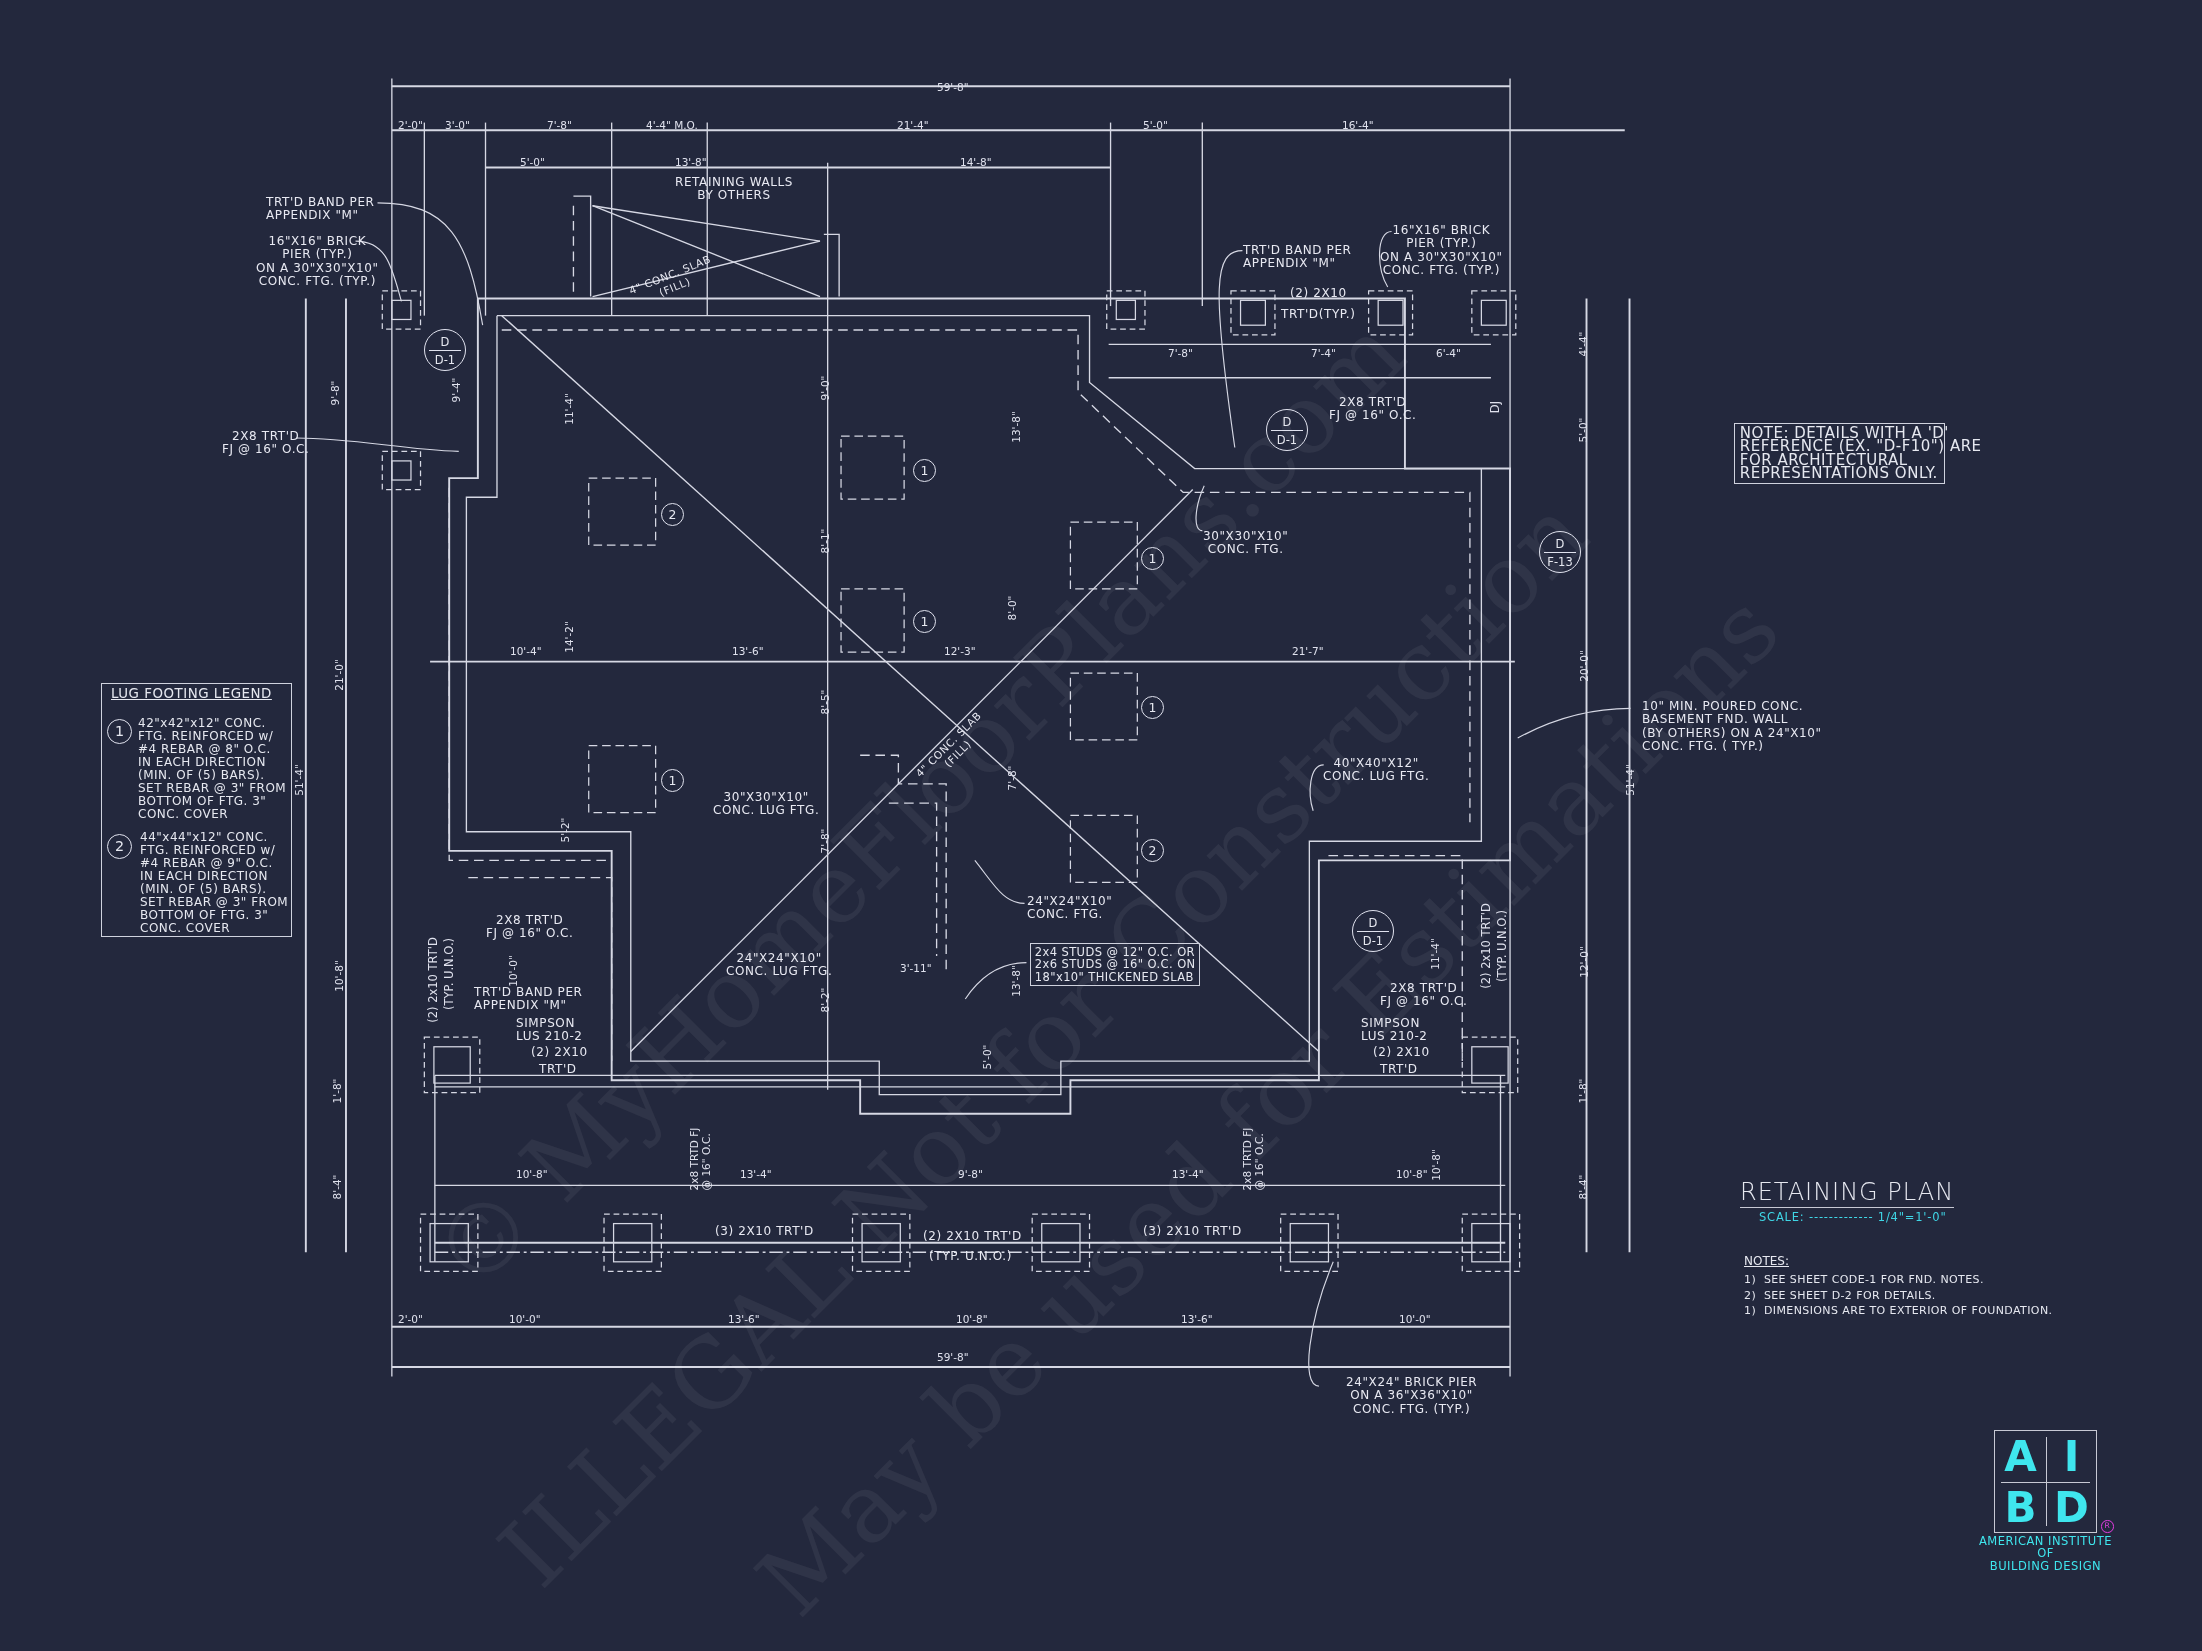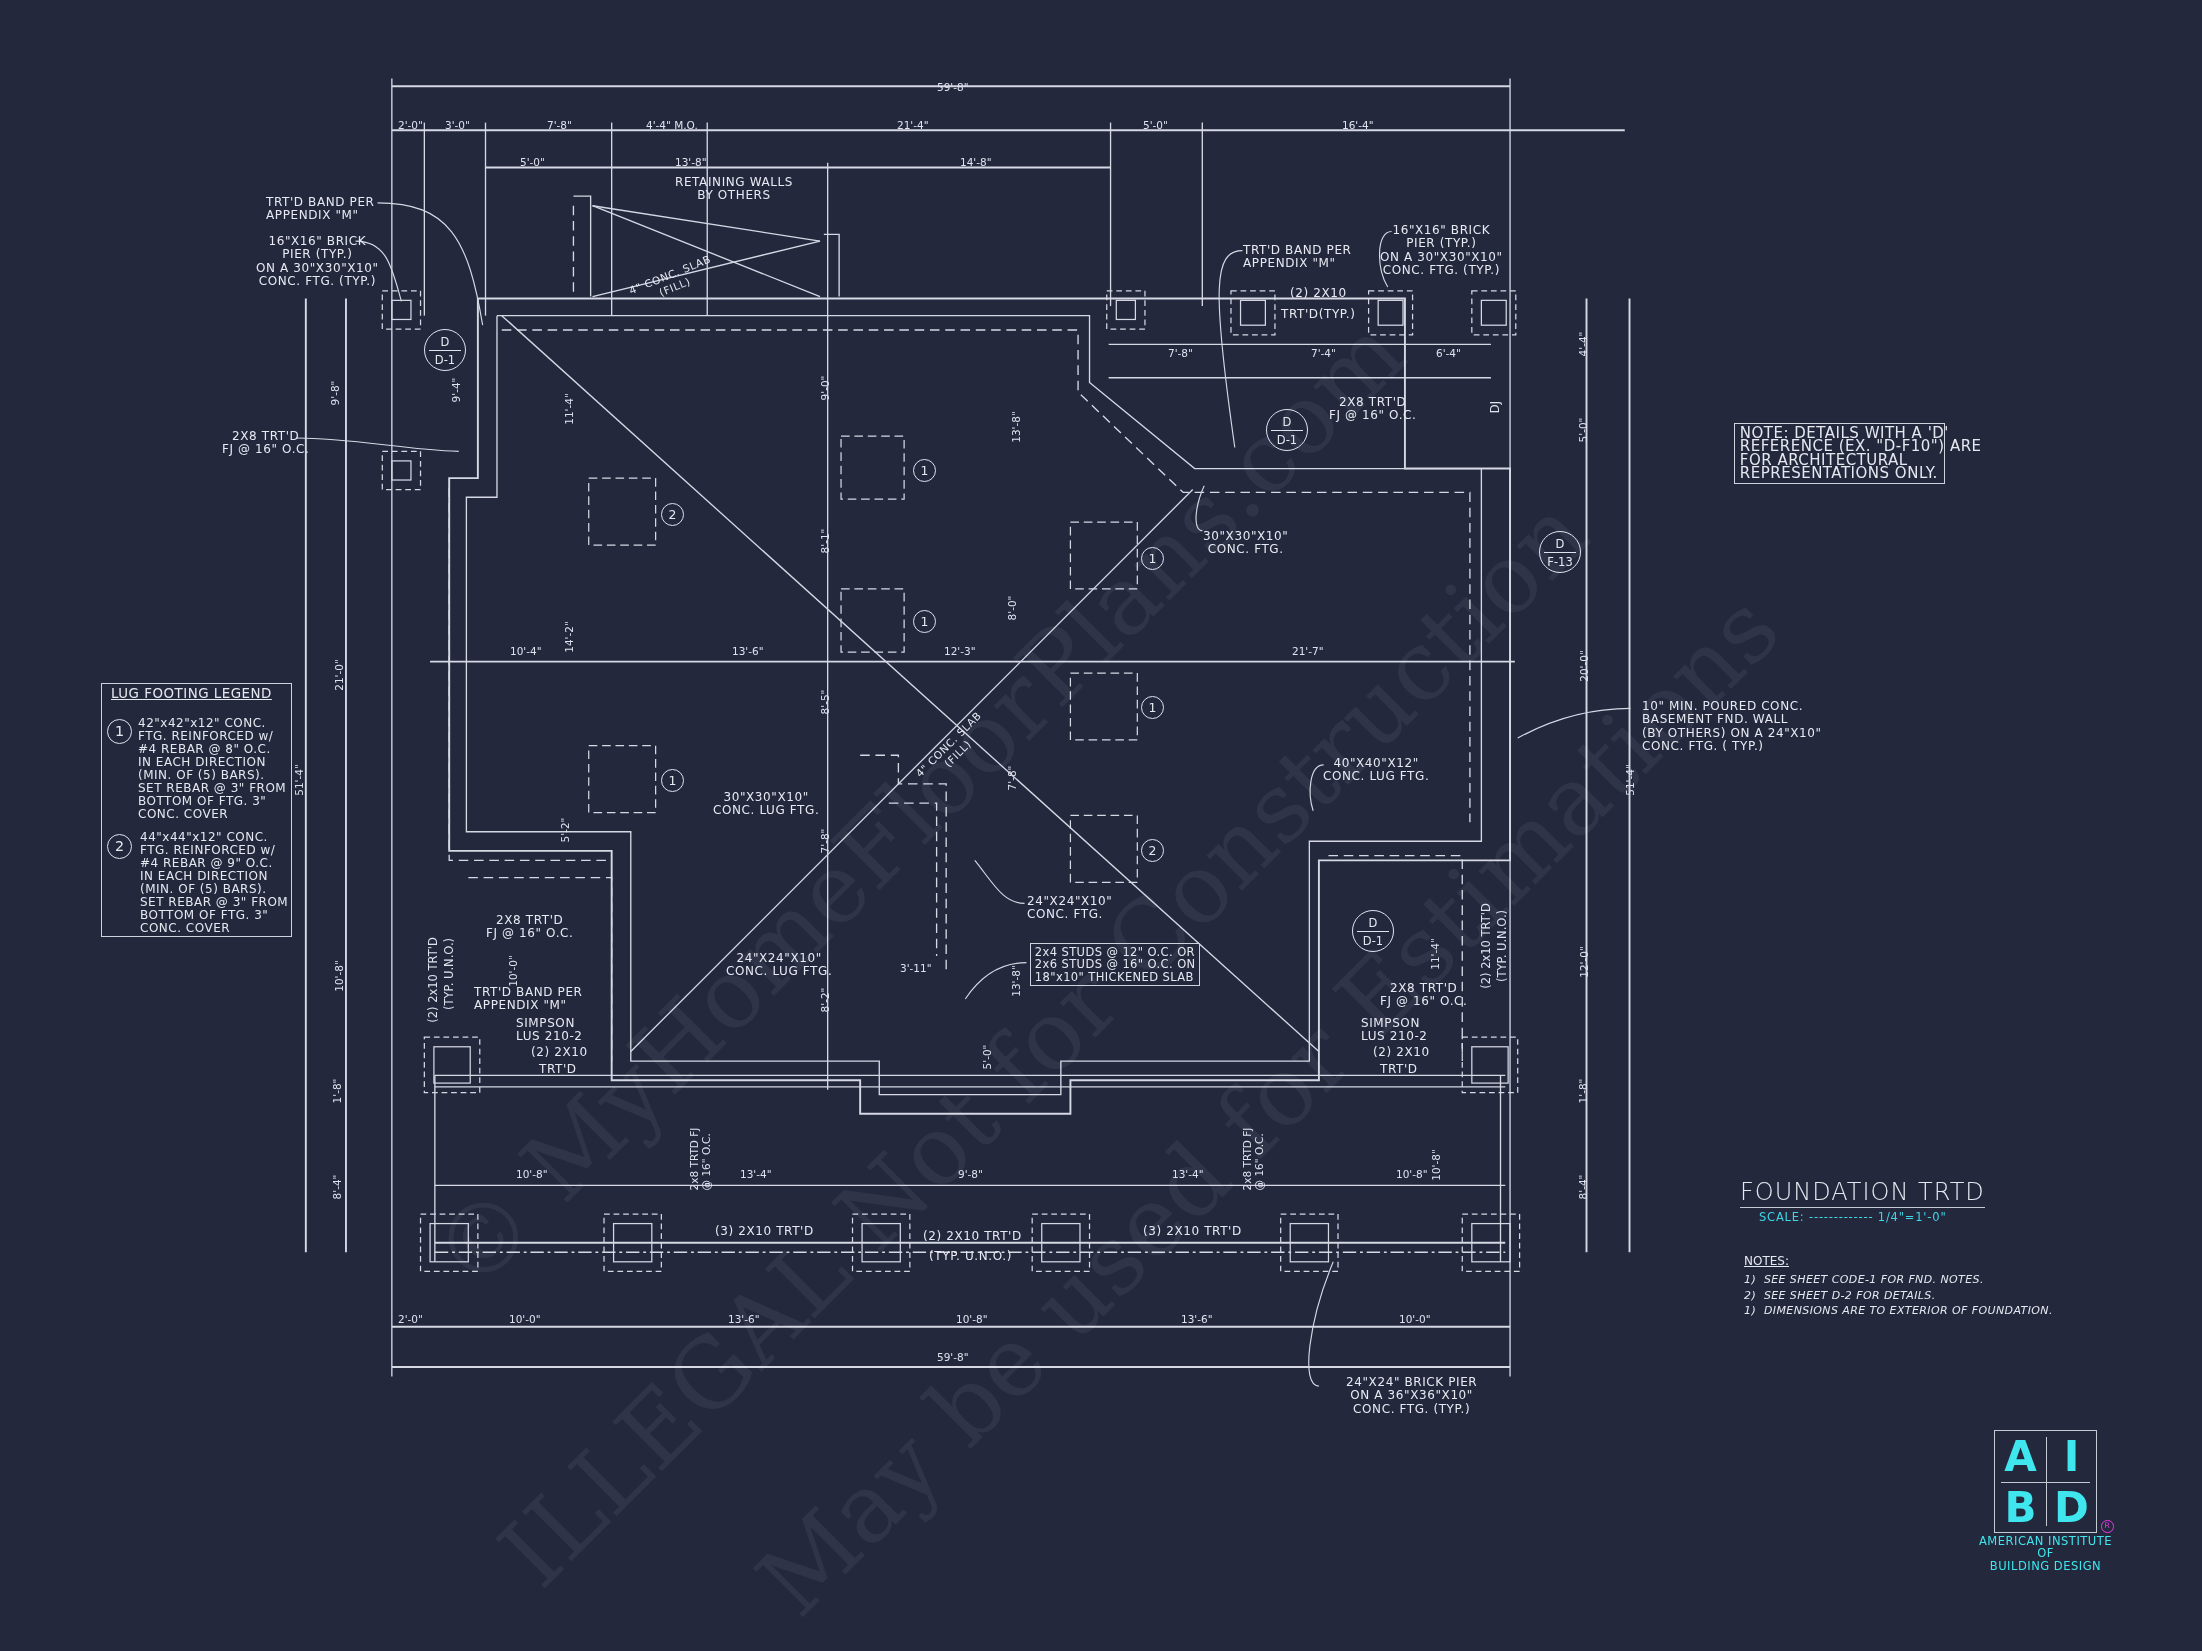--- a/index.html
+++ b/index.html
@@ -9,21 +9,21 @@
   .t { position:absolute; font-size:12px; line-height:13.4px; letter-spacing:0.6px; white-space:pre; color:#e8e9f2; text-transform:uppercase; }
   .dim { position:absolute; font-size:10.5px; color:#e0e2ee; white-space:nowrap; }
   .vdim { position:absolute; font-size:10.5px; color:#e0e2ee; white-space:nowrap; transform:rotate(-90deg); transform-origin:center; }
   .box { position:absolute; border:1.4px solid #cfd2de; }
   .legend-title { position:absolute; left:111px; top:686px; font-size:13.4px; text-decoration:underline; letter-spacing:0.5px; }
   .legend-num { position:absolute; width:23px; height:23px; border:1.4px solid #e0e2ee; border-radius:50%; text-align:center; line-height:23px; font-size:14.3px; }
   .legend-text { position:absolute; font-size:12px; line-height:13px; letter-spacing:0.5px; white-space:pre; }
   .title-main { position:absolute; left:1740px; top:1178px; font-size:24px; letter-spacing:1px; border-bottom:1.9px solid #c7c9d4; padding-bottom:1px; font-weight:300; }
   .scale { position:absolute; left:1759px; top:1210px; font-size:11.5px; color:#3fd6e6; letter-spacing:0.8px; white-space:pre; }
   .notes-h { position:absolute; left:1744px; top:1254px; font-size:12px; text-decoration:underline; }
-  .note { position:absolute; left:1744px; font-size:11px; white-space:pre; letter-spacing:0.4px;font-style:italic; }
+  .note { position:absolute; left:1744px; font-size:11px; white-space:pre; letter-spacing:0.4px; }
   .logo { position:absolute; left:1994px; top:1430px; width:101px; height:101px; border:1.4px solid #c7c9d4; }
   .logo .q { position:absolute; width:51px; height:51px; display:flex; align-items:center; justify-content:center;
              font-size:42px; font-weight:bold; color:#3fe6ee; font-family:"DejaVu Sans", sans-serif; }
   .logo .hline { position:absolute; left:5.7px; right:5.7px; top:51px; height:1px; background:#c7c9d4; }
   .logo .vline { position:absolute; top:5.7px; bottom:5.7px; left:51px; width:1px; background:#c7c9d4; }
   .logo-reg { position:absolute; left:2101px; top:1520px; width:10.5px; height:10.5px; border:1px solid #e23ee0; border-radius:50%;
               font-size:7.6px; color:#e23ee0; text-align:center; line-height:10.5px; }
   .logo-name { position:absolute; left:1969px; top:1535px; width:153px; text-align:center; font-size:11.5px; line-height:12.4px; color:#3fe6ee; letter-spacing:0.5px; }
   .tag { position:absolute; width:40px; height:40px; border:1.4px solid #e0e2ee; border-radius:50%; text-align:center; font-size:11.5px; }
   .tag .top { position:absolute; top:4.8px; left:0; right:0; }
@@ -380,21 +380,21 @@
 (MIN. OF (5) BARS).
 SET REBAR @ 3" FROM
 BOTTOM OF FTG. 3"
 CONC. COVER</div>
 
 <div class="notebox">NOTE: DETAILS WITH A 'D'
 REFERENCE (EX. "D-F10") ARE
 FOR ARCHITECTURAL
 REPRESENTATIONS ONLY.</div>
 
-<div class="title-main">FOUNDATION TRTD</div>
+<div class="title-main">RETAINING PLAN</div>
 <div class="scale">SCALE: ------------- 1/4"=1'-0"</div>
 <div class="notes-h">NOTES:</div>
 <div class="note" style="top:1273px;">1)  SEE SHEET CODE-1 FOR FND. NOTES.</div>
 <div class="note" style="top:1289px;">2)  SEE SHEET D-2 FOR DETAILS.</div>
 <div class="note" style="top:1304px;">1)  DIMENSIONS ARE TO EXTERIOR OF FOUNDATION.</div>
 
 <div class="logo">
   <div class="hline"></div>
   <div class="vline"></div>
   <div class="q" style="left:0;top:0;">A</div>

